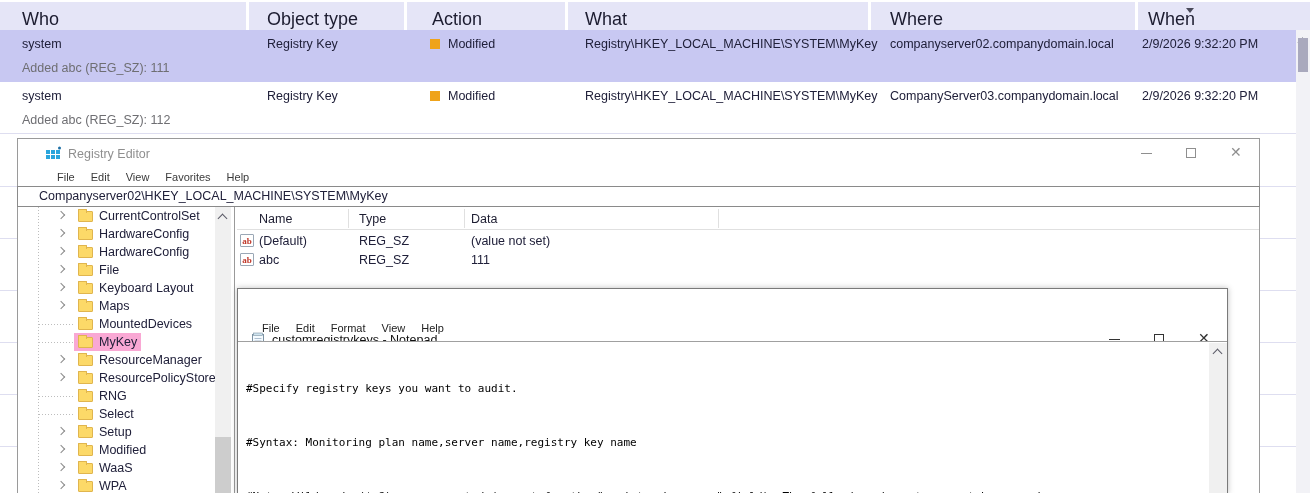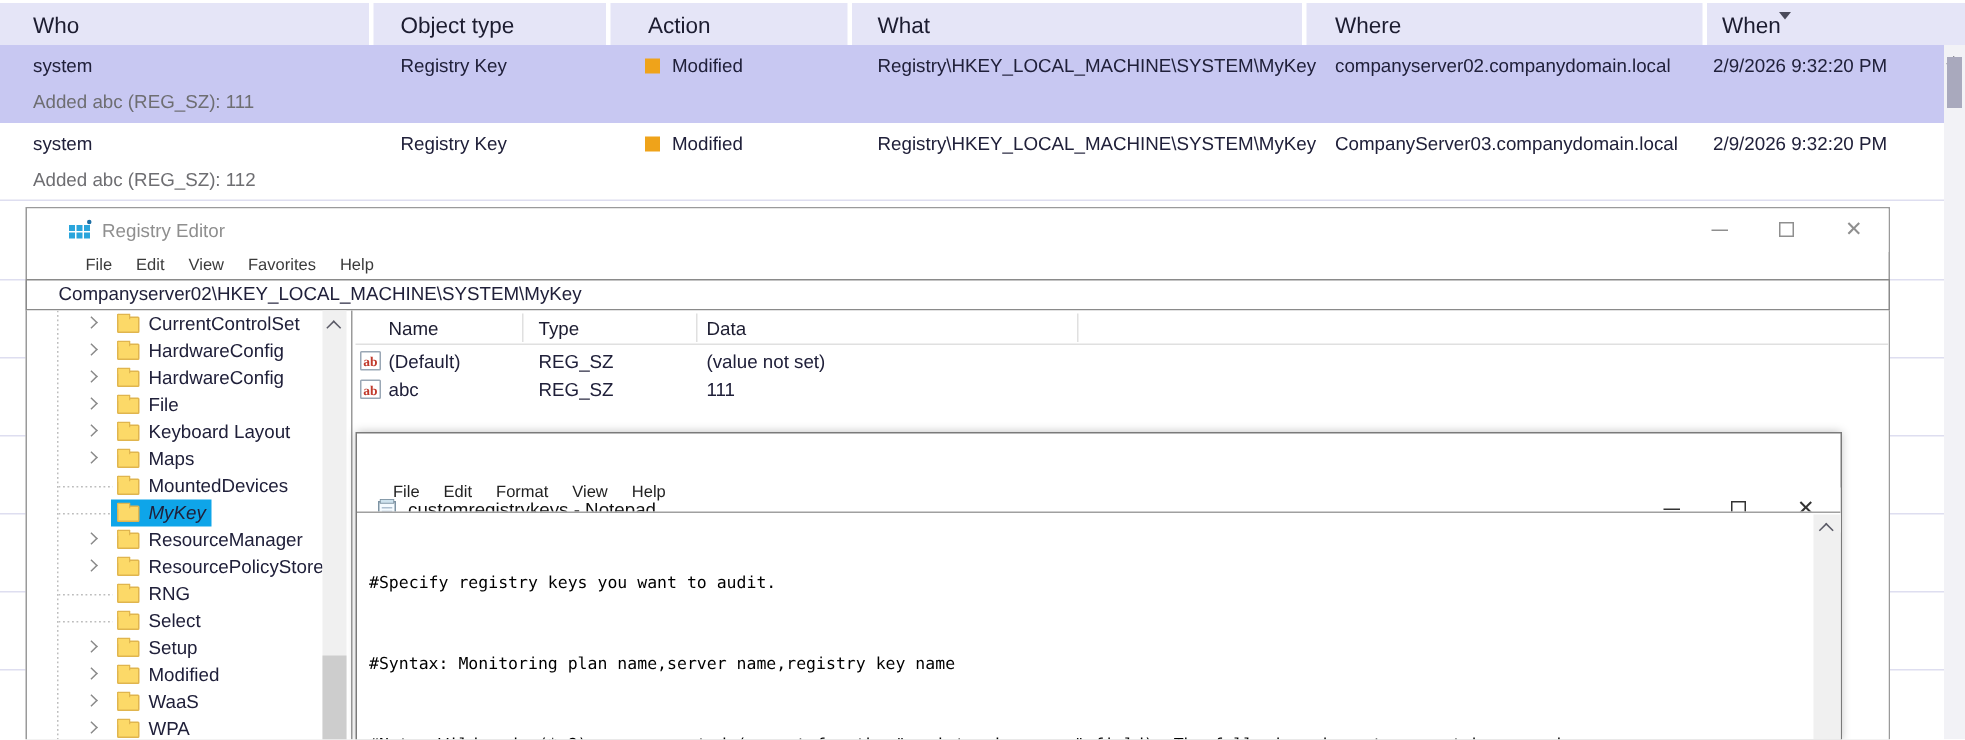--- a/index.html
+++ b/index.html
@@ -3,21 +3,21 @@
 <meta charset="utf-8">
 <style>
   * { margin:0; padding:0; box-sizing:border-box; }
   html,body { background:#fff; }
   .screen {
     position:relative; width:1310px; height:493px; overflow:hidden;
     background:#fff; font-family:"Liberation Sans", sans-serif; color:#20203a;
   }
   
   .thead { position:absolute; left:0; top:2px; width:1310px; height:28px; background:#e5e5f7; }
-  .th { position:absolute; top:7px; font-size:15px; color:#1c1c30; }
+  .th { position:absolute; top:7px; font-size:18px; color:#1c1c30; }
   .th-gap { position:absolute; top:0; width:3px; height:28px; background:#fff; }
   .sort-arrow { position:absolute; left:1186px; top:6px; width:0; height:0;
     border-left:4px solid transparent; border-right:4px solid transparent; border-top:5px solid #4a4a5a; }
   .trowx { position:absolute; left:0; width:1296px; height:52px; font-size:12.5px; }
   .cell { position:absolute; top:7px; white-space:nowrap; }
   .cell2 { position:absolute; top:31px; color:#6e6e72; white-space:nowrap; }
   .c-who{left:22px}.c-obj{left:267px}.c-act{left:448px}.c-what{left:585px}.c-where{left:890px}.c-when{left:1142px}
   .act-sq { position:absolute; left:430px; top:9px; width:10px; height:10px; background:#efa31a; }
   .row-sep { position:absolute; left:0; width:1296px; height:1px; background:#dedef0; }
   
@@ -47,21 +47,21 @@
   
   .tree { position:absolute; left:0; top:0; width:197px; bottom:0; overflow:hidden; }
   .guide { position:absolute; left:20px; top:0; bottom:0; width:1px;
     background-image:linear-gradient(#bdbdbd 1px, transparent 1px); background-size:1px 3px; }
   .trow { position:absolute; left:0; width:100%; height:18px; font-size:12.5px; }
   .chev { position:absolute; left:40px; top:5px; width:6px; height:6px;
     border-top:1.4px solid #8a8a8a; border-right:1.4px solid #8a8a8a; transform:rotate(45deg); }
   .stub { position:absolute; left:21px; top:9px; width:36px; height:1px;
     background-image:linear-gradient(90deg,#bdbdbd 1px, transparent 1px); background-size:3px 1px; }
   .titem { position:absolute; left:56px; top:0; display:flex; align-items:center; height:18px; padding:0 4px; }
-  .titem.sel { background:#0ea5e9;font-style:italic; }
+  .titem.sel { background:#f9a8d4; }
   .folder-icon { position:relative; width:15px; height:11px; background:#fcd968; border:1px solid #e0b54e;
     border-radius:1px; margin-right:6px; flex:none; }
   .folder-icon::before { content:""; position:absolute; left:-1px; top:-3px; width:7px; height:3px;
     background:#fcd968; border:1px solid #e0b54e; border-bottom:none; border-radius:1px 1px 0 0; }
   .tree-sb { position:absolute; left:197px; top:0; width:16px; bottom:0; background:#f0f0f0; }
   .tree-sb-thumb { position:absolute; left:0; top:230px; width:16px; height:130px; background:#cdcdcd; }
   
   .values { position:absolute; left:219px; top:0; right:0; bottom:0; }
   .vhead { position:absolute; left:0; top:0; right:0; height:23px; border-bottom:1px solid #e0e0e0; font-size:12.5px; }
   .vh { position:absolute; top:5px; color:#1c1c30; }

